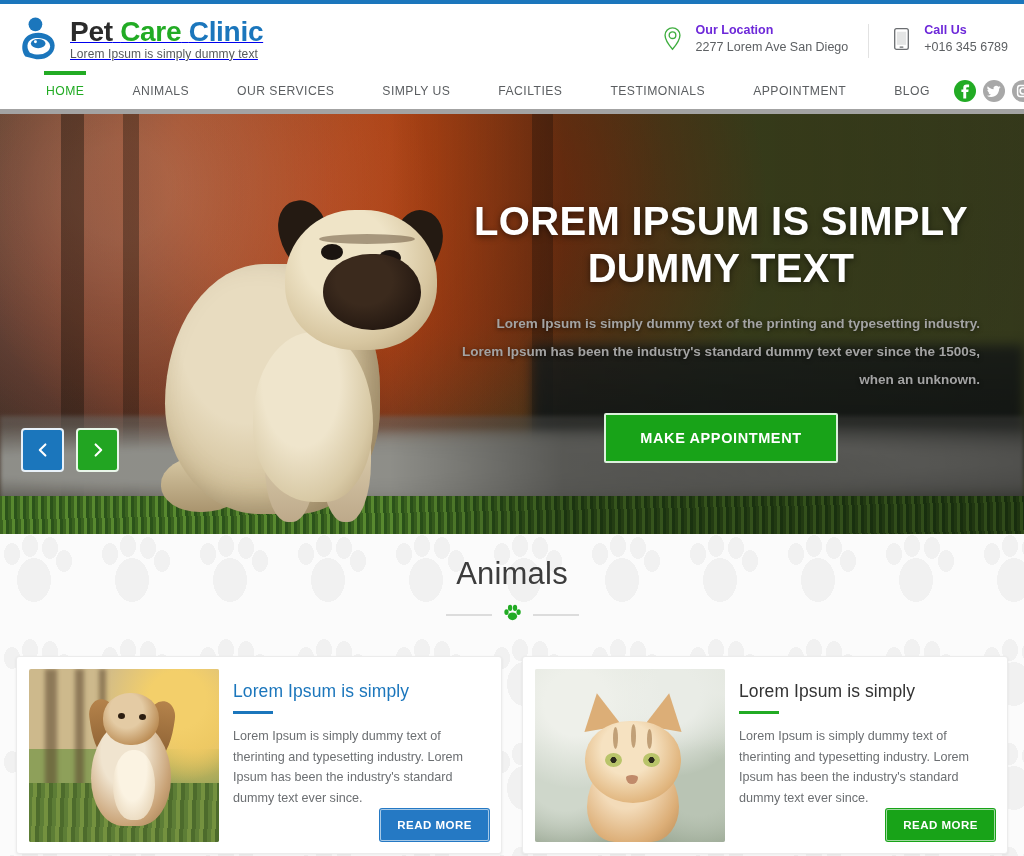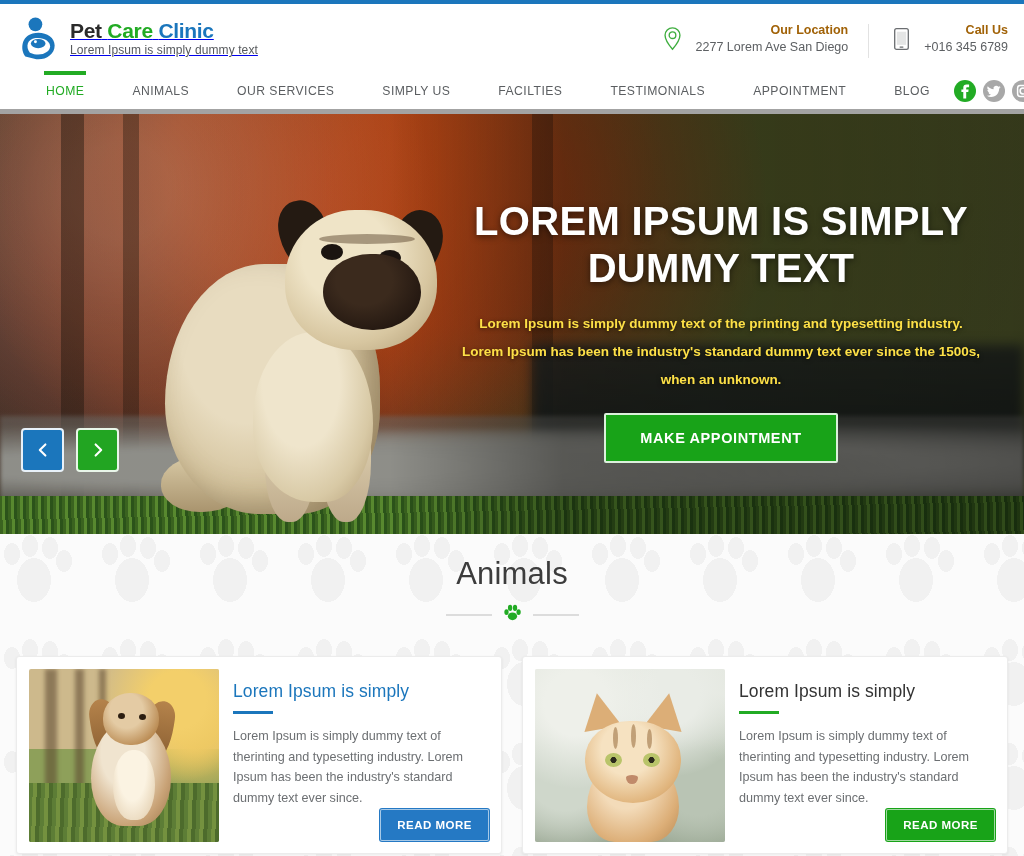--- a/index.html
+++ b/index.html
@@ -14,37 +14,37 @@
   .topstrip { height: 4px; background: #1b76bc; width: 100%; }
 
   
   .header {
     height: 69px; width: 100%; background: #ffffff;
     display: flex; align-items: center; position: relative;
   }
   .brand { display: flex; align-items: center; padding-left: 18px; }
   .brand-logo { width: 44px; height: 46px; flex: 0 0 44px; margin-right: 8px; }
   .brand-text { line-height: 1.05; }
-  .brand-title { font-size: 21px; font-weight: bold; letter-spacing: -0.3px; white-space: nowrap; }
+  .brand-title { font-size: 28px; font-weight: bold; letter-spacing: -0.3px; white-space: nowrap; }
   .bt-pet  { color: #2b2b2b; }
   .bt-care { color: #22ab24; }
   .bt-clinic { color: #1b76bc; }
   .brand-sub { font-size: 12px; color: #56595c; margin-top: 2px; letter-spacing: .1px; }
 
   .hdr-info { display: flex; align-items: center; margin-left: auto; padding-right: 16px; }
   .info-block { display: flex; align-items: center; position: relative; }
   .info-block + .info-block { margin-left: 40px; }
   .info-block + .info-block::before {
     content: ""; position: absolute; left: -20px; top: 2px;
     height: 34px; width: 1px; background: #e2e2e2;
   }
   .info-icon { width: 26px; height: 32px; margin-right: 10px; flex: 0 0 26px;
                display: flex; align-items: center; justify-content: center; }
   .info-lines { line-height: 1.35; }
-  .info-title { font-size: 12.5px; font-weight: bold; color: #a16207; text-align: right; }
+  .info-title { font-size: 12.5px; font-weight: bold; color: #6d28d9; }
   .info-value { font-size: 12.5px; color: #5d6063; }
 
   
   .navbar {
     height: 41px; width: 100%; background: #fff;
     border-bottom: 5px solid #a3a3a3;
     display: flex; align-items: center; position: relative;
   }
   .navlist { display: flex; align-items: center; padding-left: 22px; }
   .navitem {
@@ -171,23 +171,24 @@
   }
 
   .hero-text {
     position: absolute; left: 440px; right: 22px; top: 84px; text-align: center; z-index: 4;
   }
   .hero-title {
     color: #fff; font-size: 40px; font-weight: bold; line-height: 1.18;
     letter-spacing: .3px; text-shadow: 0 2px 6px rgba(0,0,0,.5);
   }
   .hero-desc {
-    color: #fde047; font-size: 13.5px; line-height: 2.05; margin-top: 18px;
+    color: #a3a3a3; font-size: 13.5px; line-height: 2.05; margin-top: 18px;
     font-weight: bold; text-shadow: 0 1px 4px rgba(0,0,0,.6);
     padding: 0 22px;
+    text-align: right;
   }
   .hero-cta {
     display: inline-block; margin-top: 20px; background: #18a318; color: #fff;
     border: 2px solid rgba(255,255,255,.85);
     font-size: 14.5px; font-weight: bold; letter-spacing: .6px;
     padding: 15px 34px; cursor: pointer; border-radius: 2px;
   }
 
   .slider-nav { position: absolute; left: 21px; bottom: 62px; display: flex; gap: 12px; z-index: 5; }
   .sl-btn {

